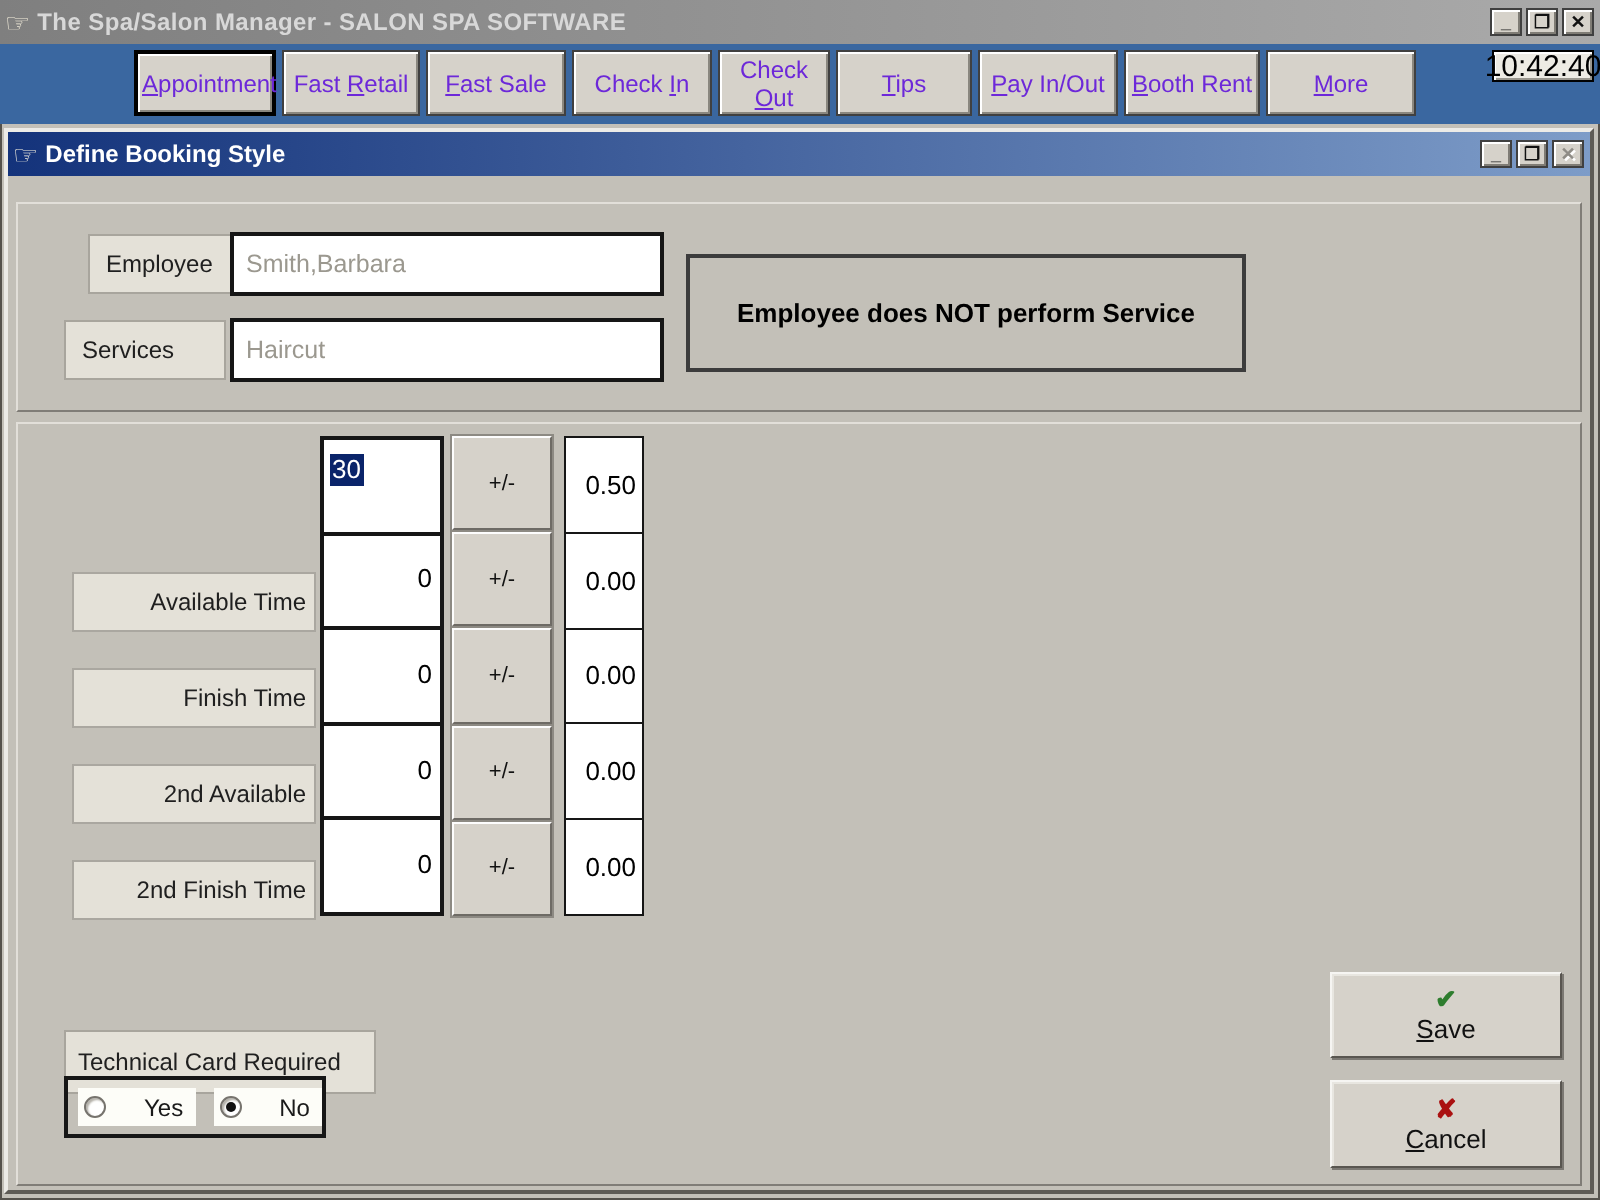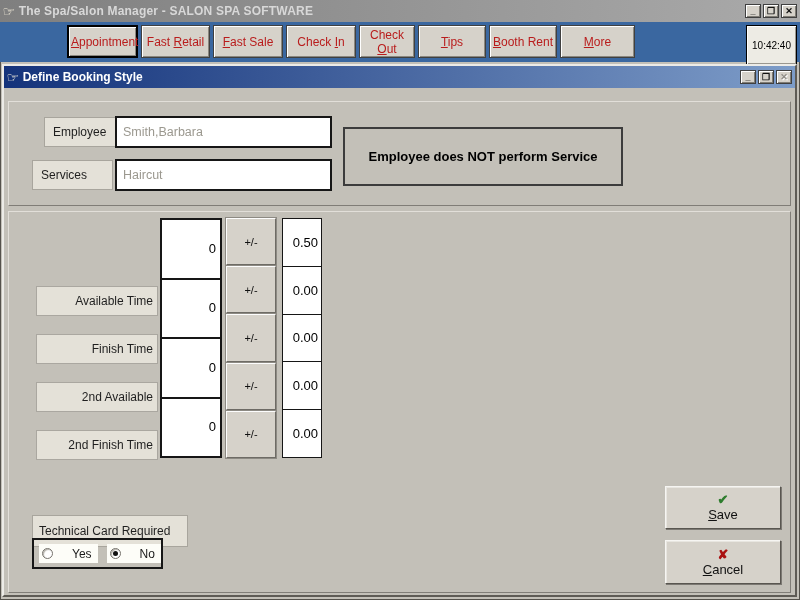--- a/index.html
+++ b/index.html
@@ -19,25 +19,25 @@
     box-shadow: inset 1px 1px 0 #ffffff, inset -1px -1px 0 #7f7c75;
     font-family:"Liberation Sans",sans-serif; font-size:9px; font-weight:bold; line-height:10px;
     display:flex; align-items:center; justify-content:center; color:#111; padding:0; }
   .winbtn.disabled { color:#8f8c86; text-shadow:1px 1px 0 #fff; }
 
   
   .toolbar { position:absolute; left:0; top:22px; width:800px; height:40px;
     background:#3a67a0; display:flex; align-items:flex-start; padding:3px 0 0 67px; gap:3px; }
   .tbtn { height:33px; background:#d6d2ca; border:1px solid #404040;
     box-shadow: inset 1px 1px 0 #ffffff, inset -1px -1px 0 #8a877f;
-    font-family:"Liberation Sans",sans-serif; font-size:12px; color:#b91c1c; padding:0 2px; }
+    font-family:"Liberation Sans",sans-serif; font-size:12px; color:#6d28d9; padding:0 2px; }
   .tbtn.default { border:2px solid #000; }
-  .clock { position:absolute; right:3px; top:3px; width:51px; height:40px; background:#edebe4;
+  .clock { position:absolute; right:3px; top:3px; width:51px; height:16px; background:#edebe4;
     border:1px solid #000; box-shadow: inset 1px 1px 0 #fff, inset -1px -1px 0 #9a978f;
-    display:flex; align-items:center; justify-content:center; font-size:10px; color:#000; }
+    display:flex; align-items:center; justify-content:center; font-size:15px; color:#000; }
 
   
   .inner-window { position:absolute; left:2px; top:64px; width:795px; height:533px;
     background:#c3c0b8; border:2px solid; border-color:#ecebe7 #5e5b55 #5e5b55 #ecebe7; }
   .titlebar.inner { position:absolute; left:0; top:0; width:791px; height:22px;
     background:linear-gradient(to right,#14337b,#7d9cc8); padding:0 3px; }
   .titlebar.inner .title-text { color:#ffffff; font-weight:bold; font-size:12px; }
   .titlebar.inner .app-icon { color:#f3eede; }
 
   .panel { position:absolute; background:#c3c0b8; border:1px solid;
@@ -116,20 +116,21 @@
     </span>
   </div>
 
   <div class="toolbar">
     <button class="tbtn default" style="width:71px"><u>A</u>ppointment</button>
     <button class="tbtn" style="width:69px">Fast <u>R</u>etail</button>
     <button class="tbtn" style="width:70px"><u>F</u>ast Sale</button>
     <button class="tbtn" style="width:70px">Check <u>I</u>n</button>
     <button class="tbtn" style="width:56px">Check <u>O</u>ut</button>
     <button class="tbtn" style="width:68px"><u>T</u>ips</button>
+    <button class="tbtn" style="width:70px"><u>P</u>ay In/Out</button>
     <button class="tbtn" style="width:68px"><u>B</u>ooth Rent</button>
     <button class="tbtn" style="width:75px"><u>M</u>ore</button>
     <div class="clock">10:42:40</div>
   </div>
 
   <div class="inner-window">
 
     <div class="titlebar inner">
       <span class="app-icon">☞</span>
       <span class="title-text">Define Booking Style</span>
@@ -149,20 +150,23 @@
     <input class="text-input" style="left: 111px; top: 93px; width: 217px; height: 32px;" readonly="" value="Haircut">
 
     <div class="notice-box">Employee does NOT perform Service</div>
 
     <div class="row-label" style="top:220px">Available Time</div>
     <div class="row-label" style="top:268px">Finish Time</div>
     <div class="row-label" style="top:316px">2nd Available</div>
     <div class="row-label" style="top:364px">2nd Finish Time</div>
 
     <div class="minutes-col">
+      <div class="mcell" data-state="selected">
+          <span class="val">30</span>
+        </div>
       <div class="mcell" data-state="normal">
           <span class="val">0</span>
         </div>
       <div class="mcell" data-state="normal">
           <span class="val">0</span>
         </div>
       <div class="mcell" data-state="normal">
           <span class="val">0</span>
         </div>
       <div class="mcell" data-state="normal">

